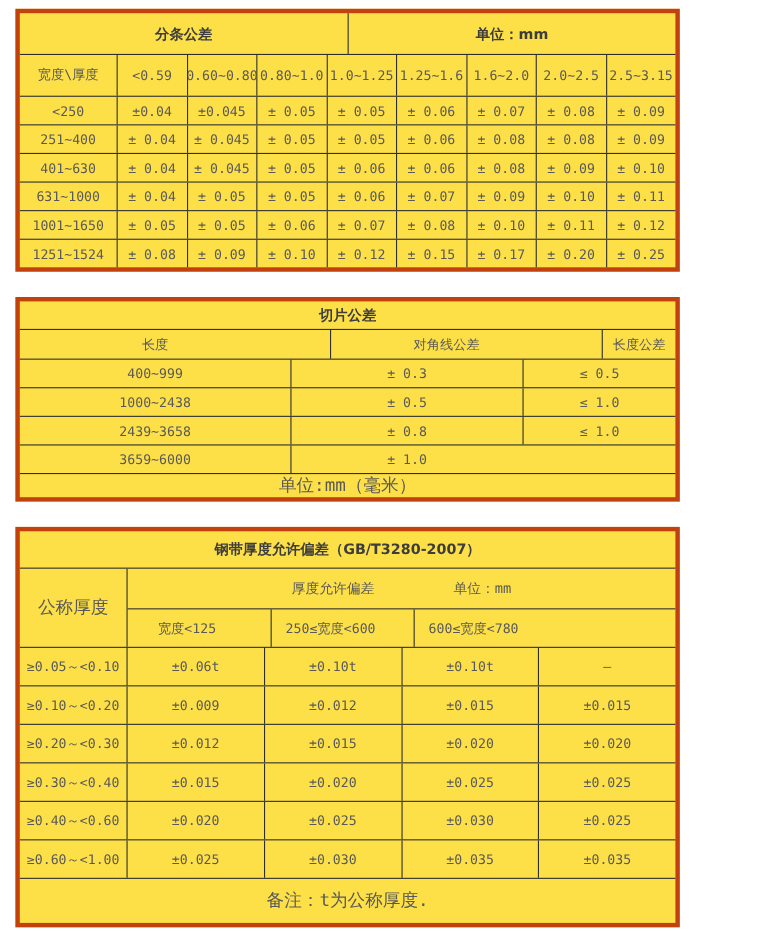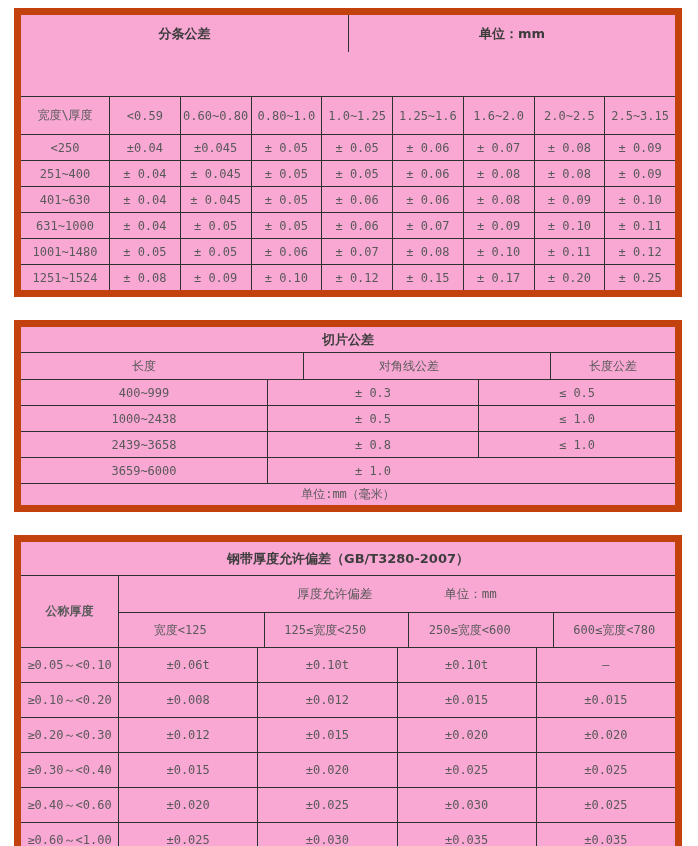--- a/index.html
+++ b/index.html
@@ -5,23 +5,23 @@
   * { box-sizing: border-box; }
   html, body { margin: 0; padding: 0; background: #ffffff; }
   body {
     width: 698px; min-height: 846px;
     font-family: "DejaVu Sans Mono", monospace;
     color: #595959;
   }
   .page { padding: 8px 14px 6px 14px; }
 
   .tbl {
-    width: 668px;
-    border: 7px solid #c2410c;
-    background: #f9a8d4;
+    width: 604px;
+    border: 4px solid #c2410c;
+    background: #fde047;
     margin-bottom: 23px;
   }
   .tbl:last-child { margin-bottom: 0; }
 
   .row { display: grid; border-top: 1px solid #2f2f2f; }
   .tbl > *:first-child { border-top: none; }
 
   .cell {
     display: flex; align-items: center; justify-content: center;
     border-left: 1px solid #2f2f2f;
@@ -38,40 +38,39 @@
 
   
   .g-title2 { grid-template-columns: 1fr 1fr; }
   .g-one    { grid-template-columns: 1fr; }
   .g-slit   { grid-template-columns: 88px repeat(8, 1fr); }
   .g-cut    { grid-template-columns: 246px 211px 1fr; }
   .g-thick  { grid-template-columns: 97px repeat(4, 1fr); }
   .g-thick-sub { grid-template-columns: repeat(4, 1fr); gap: 22px; }
 
   
-  .h37 { height: 37px; } .h38 { height: 38px; margin-top: 44px; } .h26 { height: 26px; }
+  .h37 { height: 37px; } .h38 { height: 38px; } .h26 { height: 26px; }
   .h25 { height: 25px; } .h27 { height: 27px; gap: 36px; } .h22 { height: 22px; }
   .h33 { height: 33px; } .h41 { height: 41px; } .h35 { height: 35px; }
 
   
   .t3-head { grid-template-columns: 97px 1fr; }
   .t3-corner {
     display: flex; align-items: center; justify-content: center;
-    font-size: 12px;
-    font-weight: bold;
+    font-size: 16px;
   }
   .t3-right { border-left: 1px solid #2f2f2f; }
   .t3-group-row {
     height: 36px; display: flex; align-items: center; justify-content: center;
     gap: 72px; font-size: 12.5px;
   }
   .t3-sub-row { height: 35px; border-top: 1px solid #2f2f2f; }
 
   .foot-row { display: flex; align-items: center; justify-content: center;
-    border-top: 1px solid #2f2f2f; font-size: 12px; }
+    border-top: 1px solid #2f2f2f; font-size: 16px; }
 </style>
 </head>
 <body>
 
 <div class="page">
 
   <section class="tbl">
     <div class="row g-title2 h37">
       <div class="cell title-cell">分条公差</div>
       <div class="cell title-cell">单位：mm</div>
@@ -126,21 +125,21 @@
           <div class="cell">± 0.04</div>
           <div class="cell">± 0.05</div>
           <div class="cell">± 0.05</div>
           <div class="cell">± 0.06</div>
           <div class="cell">± 0.07</div>
           <div class="cell">± 0.09</div>
           <div class="cell">± 0.10</div>
           <div class="cell">± 0.11</div>
         </div>
         <div class="row g-slit h26">
-          <div class="cell">1001~1480</div>
+          <div class="cell">1001~1650</div>
           <div class="cell">± 0.05</div>
           <div class="cell">± 0.05</div>
           <div class="cell">± 0.06</div>
           <div class="cell">± 0.07</div>
           <div class="cell">± 0.08</div>
           <div class="cell">± 0.10</div>
           <div class="cell">± 0.11</div>
           <div class="cell">± 0.12</div>
         </div>
         <div class="row g-slit h26">
@@ -198,37 +197,36 @@
     </div>
     <div class="row t3-head">
       <div class="t3-corner">公称厚度</div>
       <div class="t3-right">
         <div class="t3-group-row">
           <span>厚度允许偏差</span>
           <span>单位：mm</span>
         </div>
         <div class="row t3-sub-row g-thick-sub">
             <div class="cell">宽度&lt;125</div>
-            <div class="cell">125≤宽度&lt;250</div>
             <div class="cell">250≤宽度&lt;600</div>
             <div class="cell">600≤宽度&lt;780</div>
           </div>
       </div>
     </div>
     <div>
         <div class="row g-thick h35">
           <div class="cell">≥0.05～&lt;0.10</div>
           <div class="cell">±0.06t</div>
           <div class="cell">±0.10t</div>
           <div class="cell">±0.10t</div>
           <div class="cell">—</div>
         </div>
         <div class="row g-thick h35">
           <div class="cell">≥0.10～&lt;0.20</div>
-          <div class="cell">±0.008</div>
+          <div class="cell">±0.009</div>
           <div class="cell">±0.012</div>
           <div class="cell">±0.015</div>
           <div class="cell">±0.015</div>
         </div>
         <div class="row g-thick h35">
           <div class="cell">≥0.20～&lt;0.30</div>
           <div class="cell">±0.012</div>
           <div class="cell">±0.015</div>
           <div class="cell">±0.020</div>
           <div class="cell">±0.020</div>

